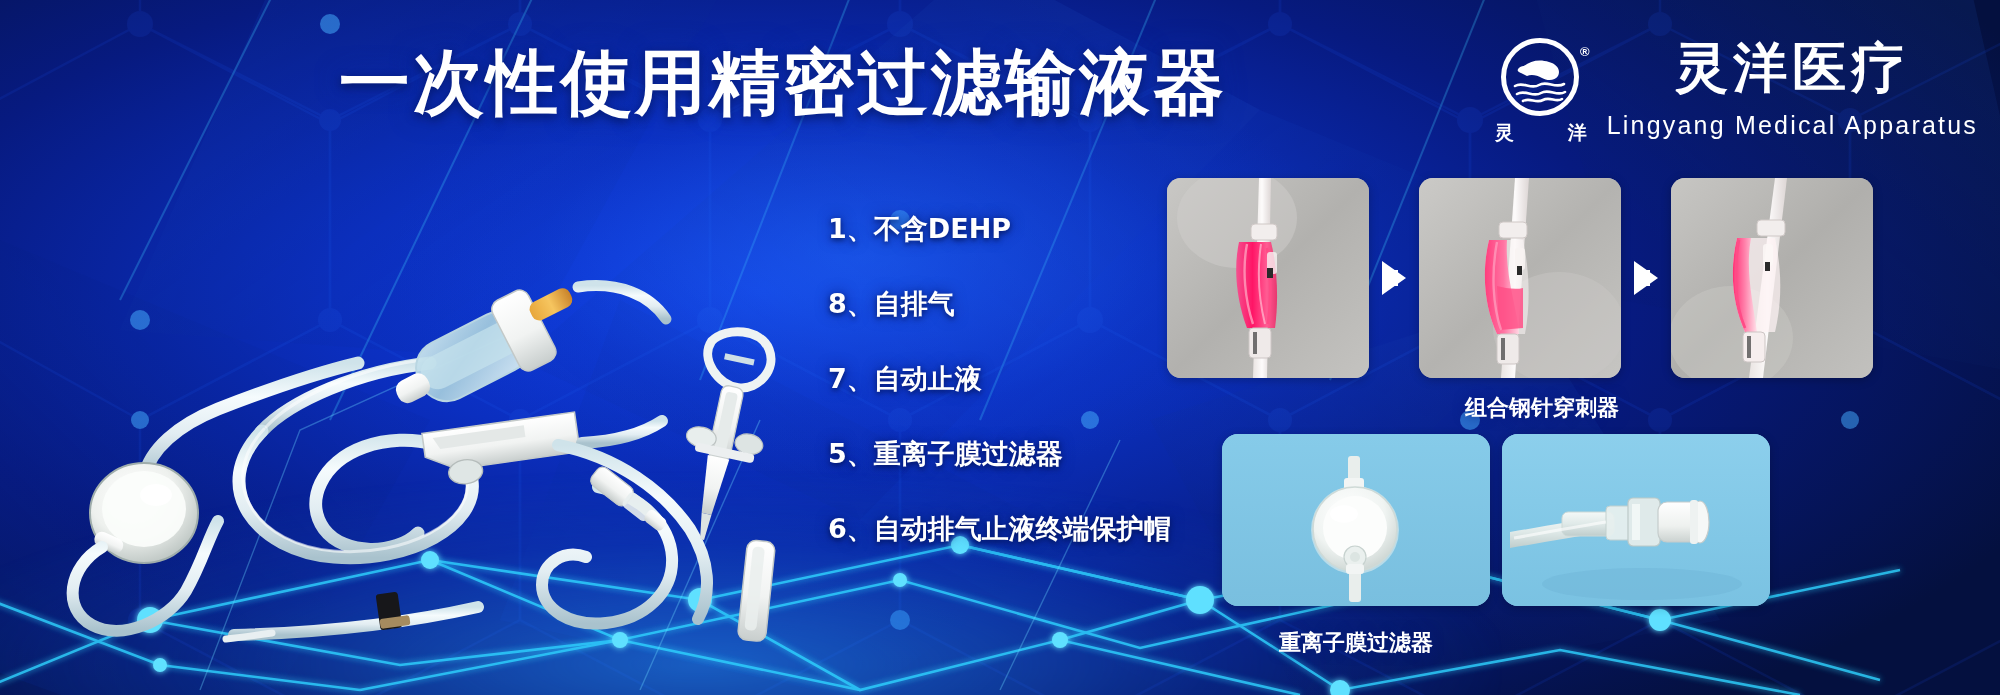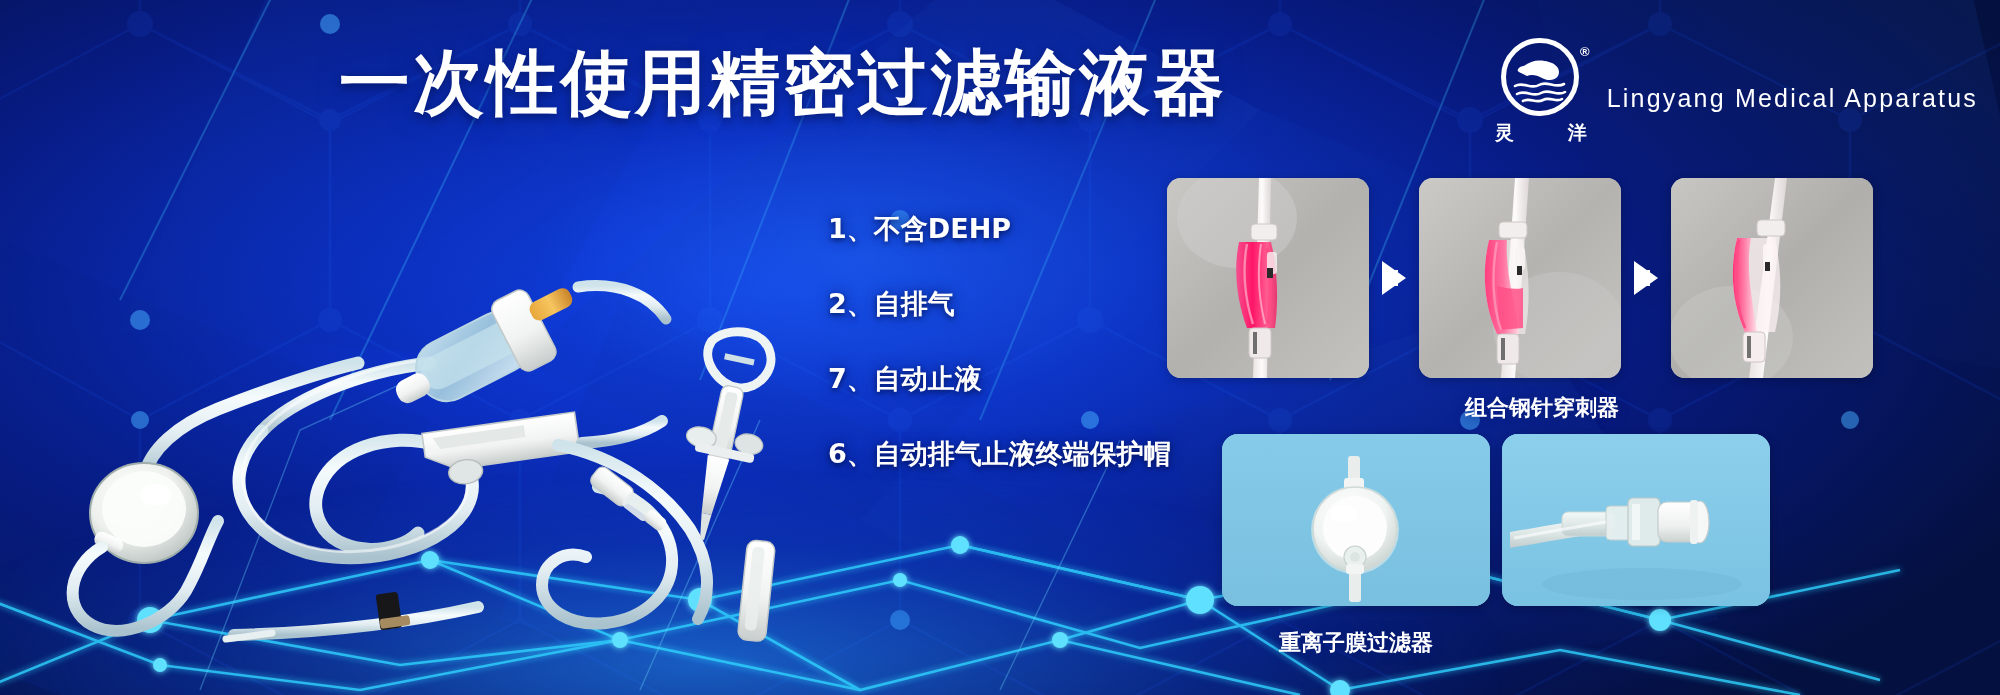--- a/index.html
+++ b/index.html
@@ -312,20 +312,21 @@
           <path d="M22 63 C29 59 35 66 42 62 C49 58 55 65 61 61"></path>
         </g>
       </svg>
       <span class="reg">®</span>
       <div class="cn">
         <span>灵</span>
         <span>洋</span>
       </div>
     </div>
     <div class="logo-text">
+      <div class="logo-cn">灵洋医疗</div>
       <div class="logo-en">Lingyang Medical Apparatus</div>
     </div>
   </div>
 
   <div class="product-main">
     <svg viewBox="0 0 740 460" width="740" height="460">
       <defs>
         <linearGradient id="tub" x1="0" y1="0" x2="0" y2="1">
           <stop offset="0" stop-color="#cfe3ea"></stop>
           <stop offset=".3" stop-color="#f5fbfd"></stop>
@@ -431,22 +432,23 @@
       <g>
         <rect x="320" y="398" width="22" height="36" rx="3" fill="#17171a" transform="rotate(-8 331 416)"></rect>
         <rect x="322" y="422" width="30" height="10" rx="3" fill="#a58b5f" transform="rotate(-8 337 427)"></rect>
       </g>
       <path d="M168 444 C186 442 200 440 214 438" stroke="#e8eff1" stroke-width="7" fill="none" stroke-linecap="round"></path>
     </svg>
   </div>
 
   <div class="features">
     <div class="feature">1、不含DEHP</div>
-    <div class="feature">2、自排气</div>
+    <div class="feature">8、自排气</div>
     <div class="feature">7、自动止液</div>
+    <div class="feature">5、重离子膜过滤器</div>
     <div class="feature">6、自动排气止液终端保护帽</div>
   </div>
 
   <div class="thumb-row">
 
     <div class="thumb">
       <svg viewBox="0 0 202 200" width="202" height="200">
         <defs>
           <linearGradient id="gbg1" x1="0" y1="0" x2="1" y2="1">
             <stop offset="0" stop-color="#c9c8c5"></stop>

